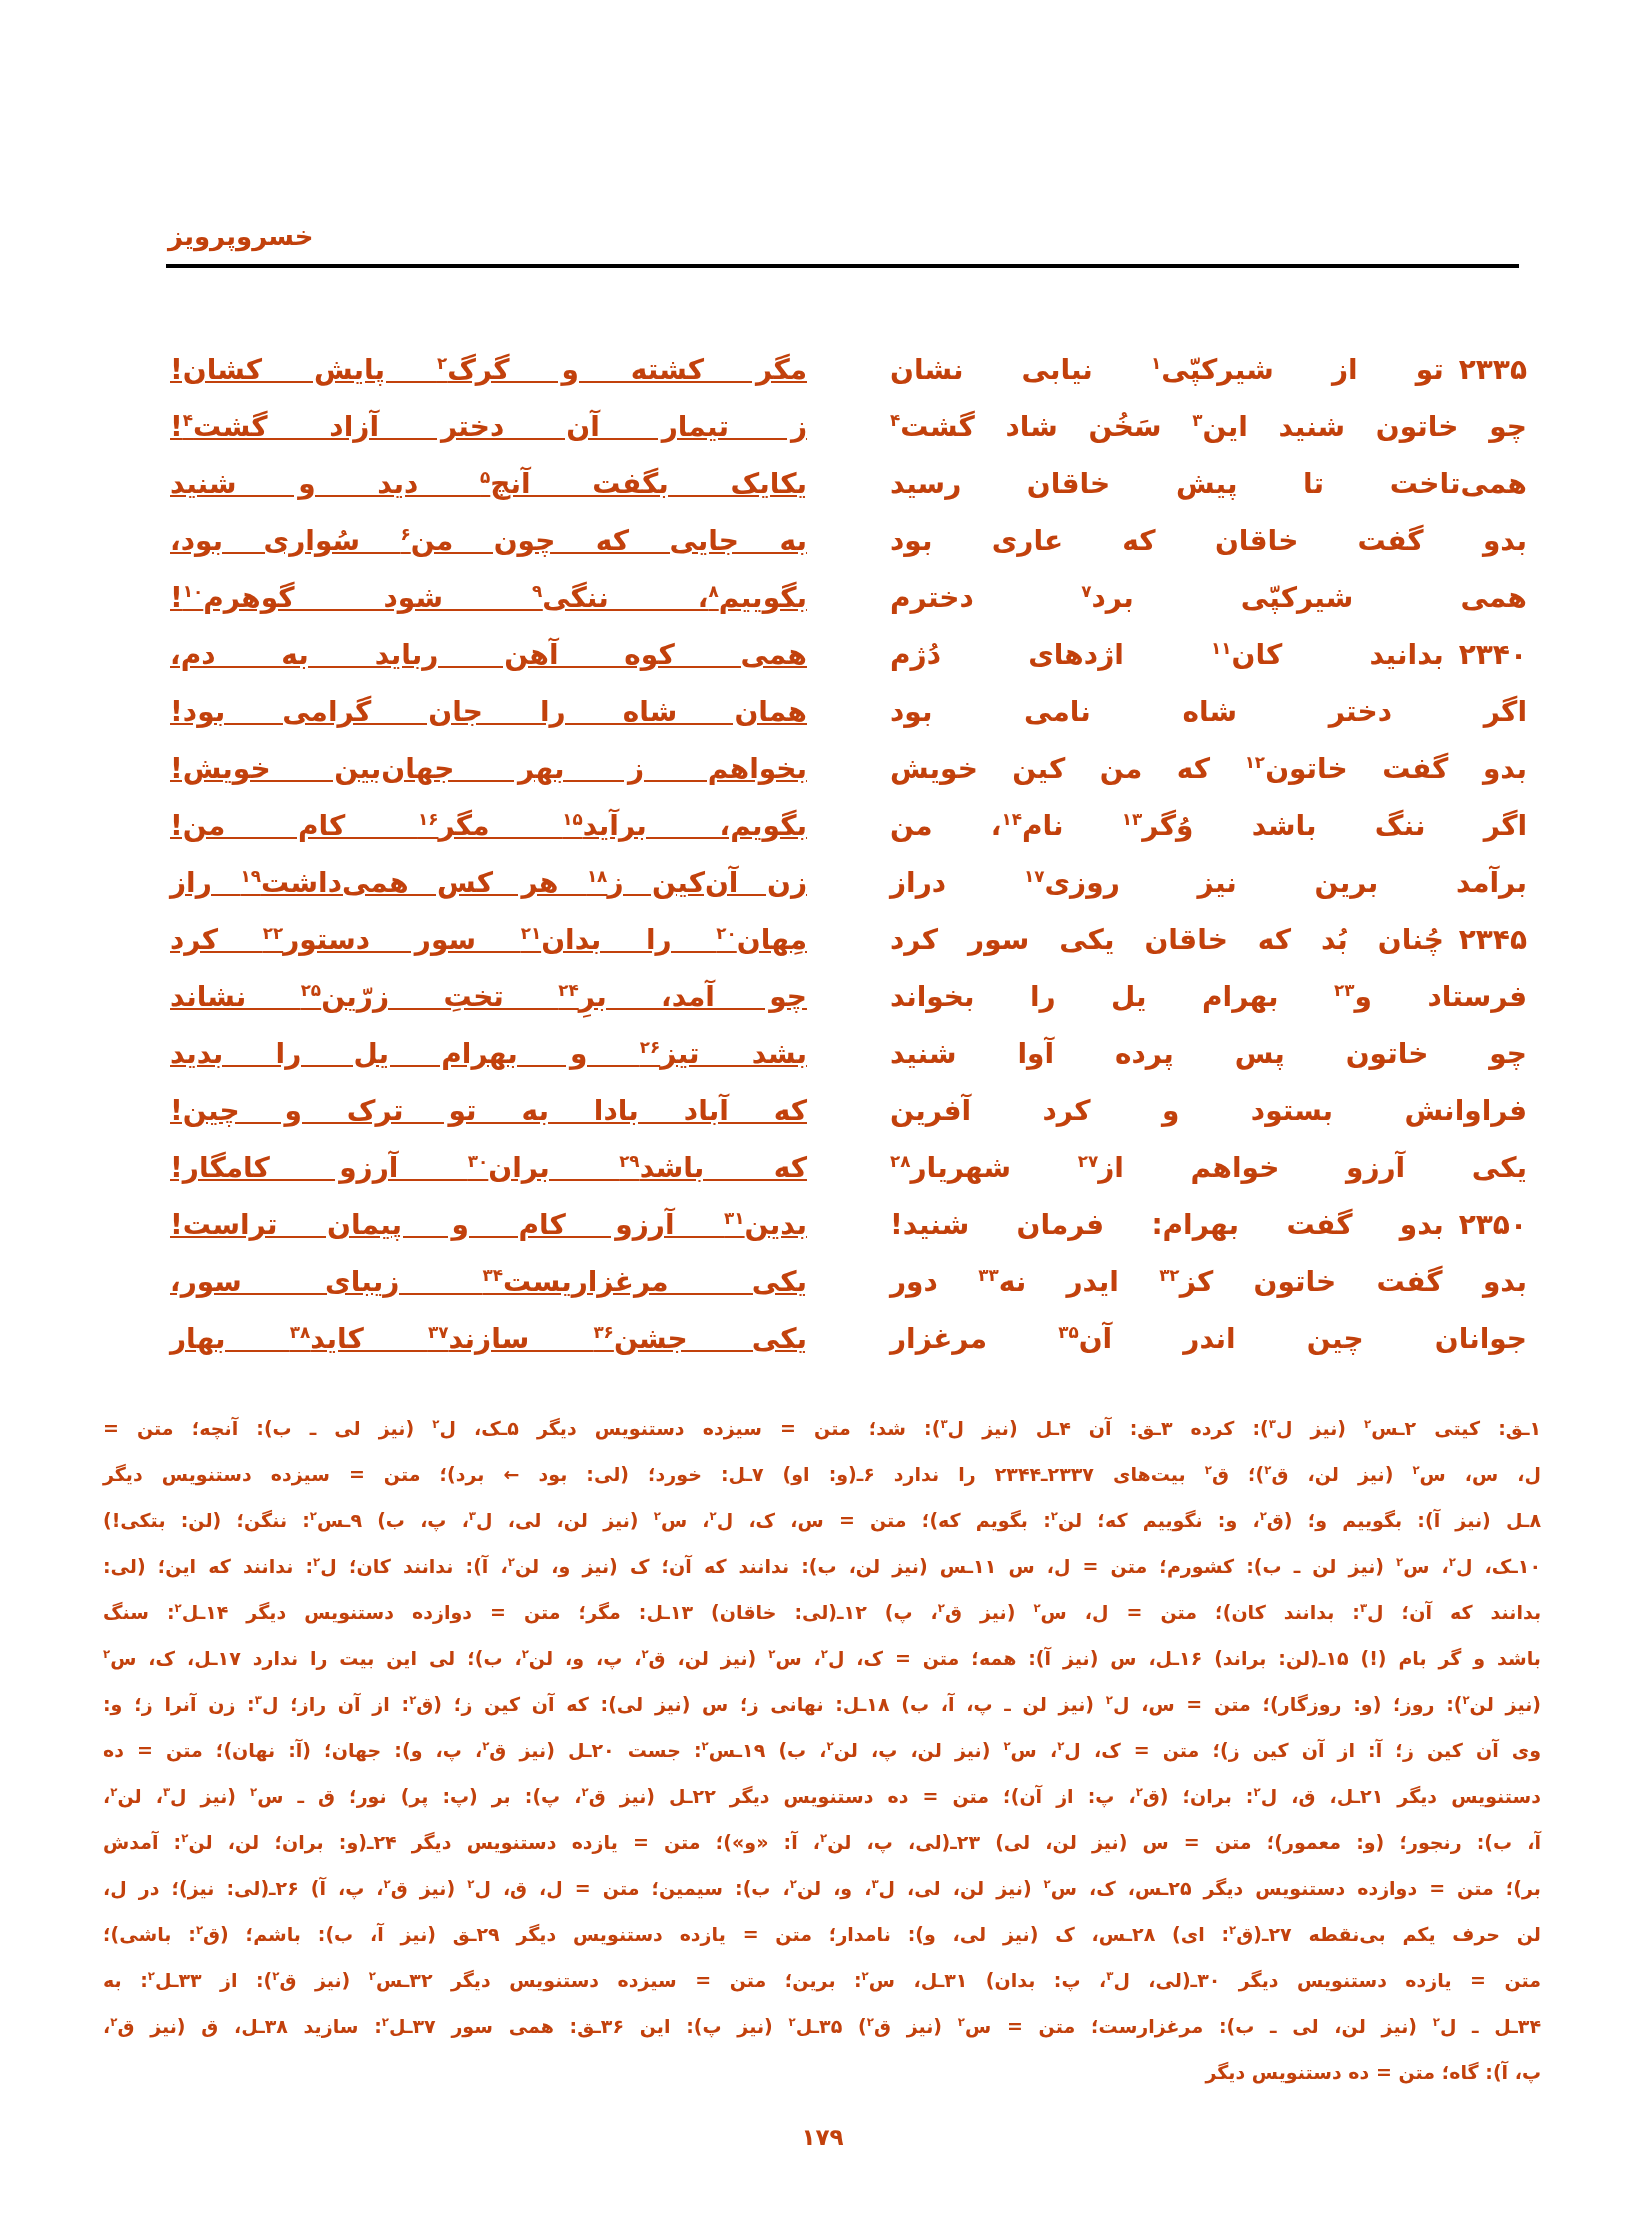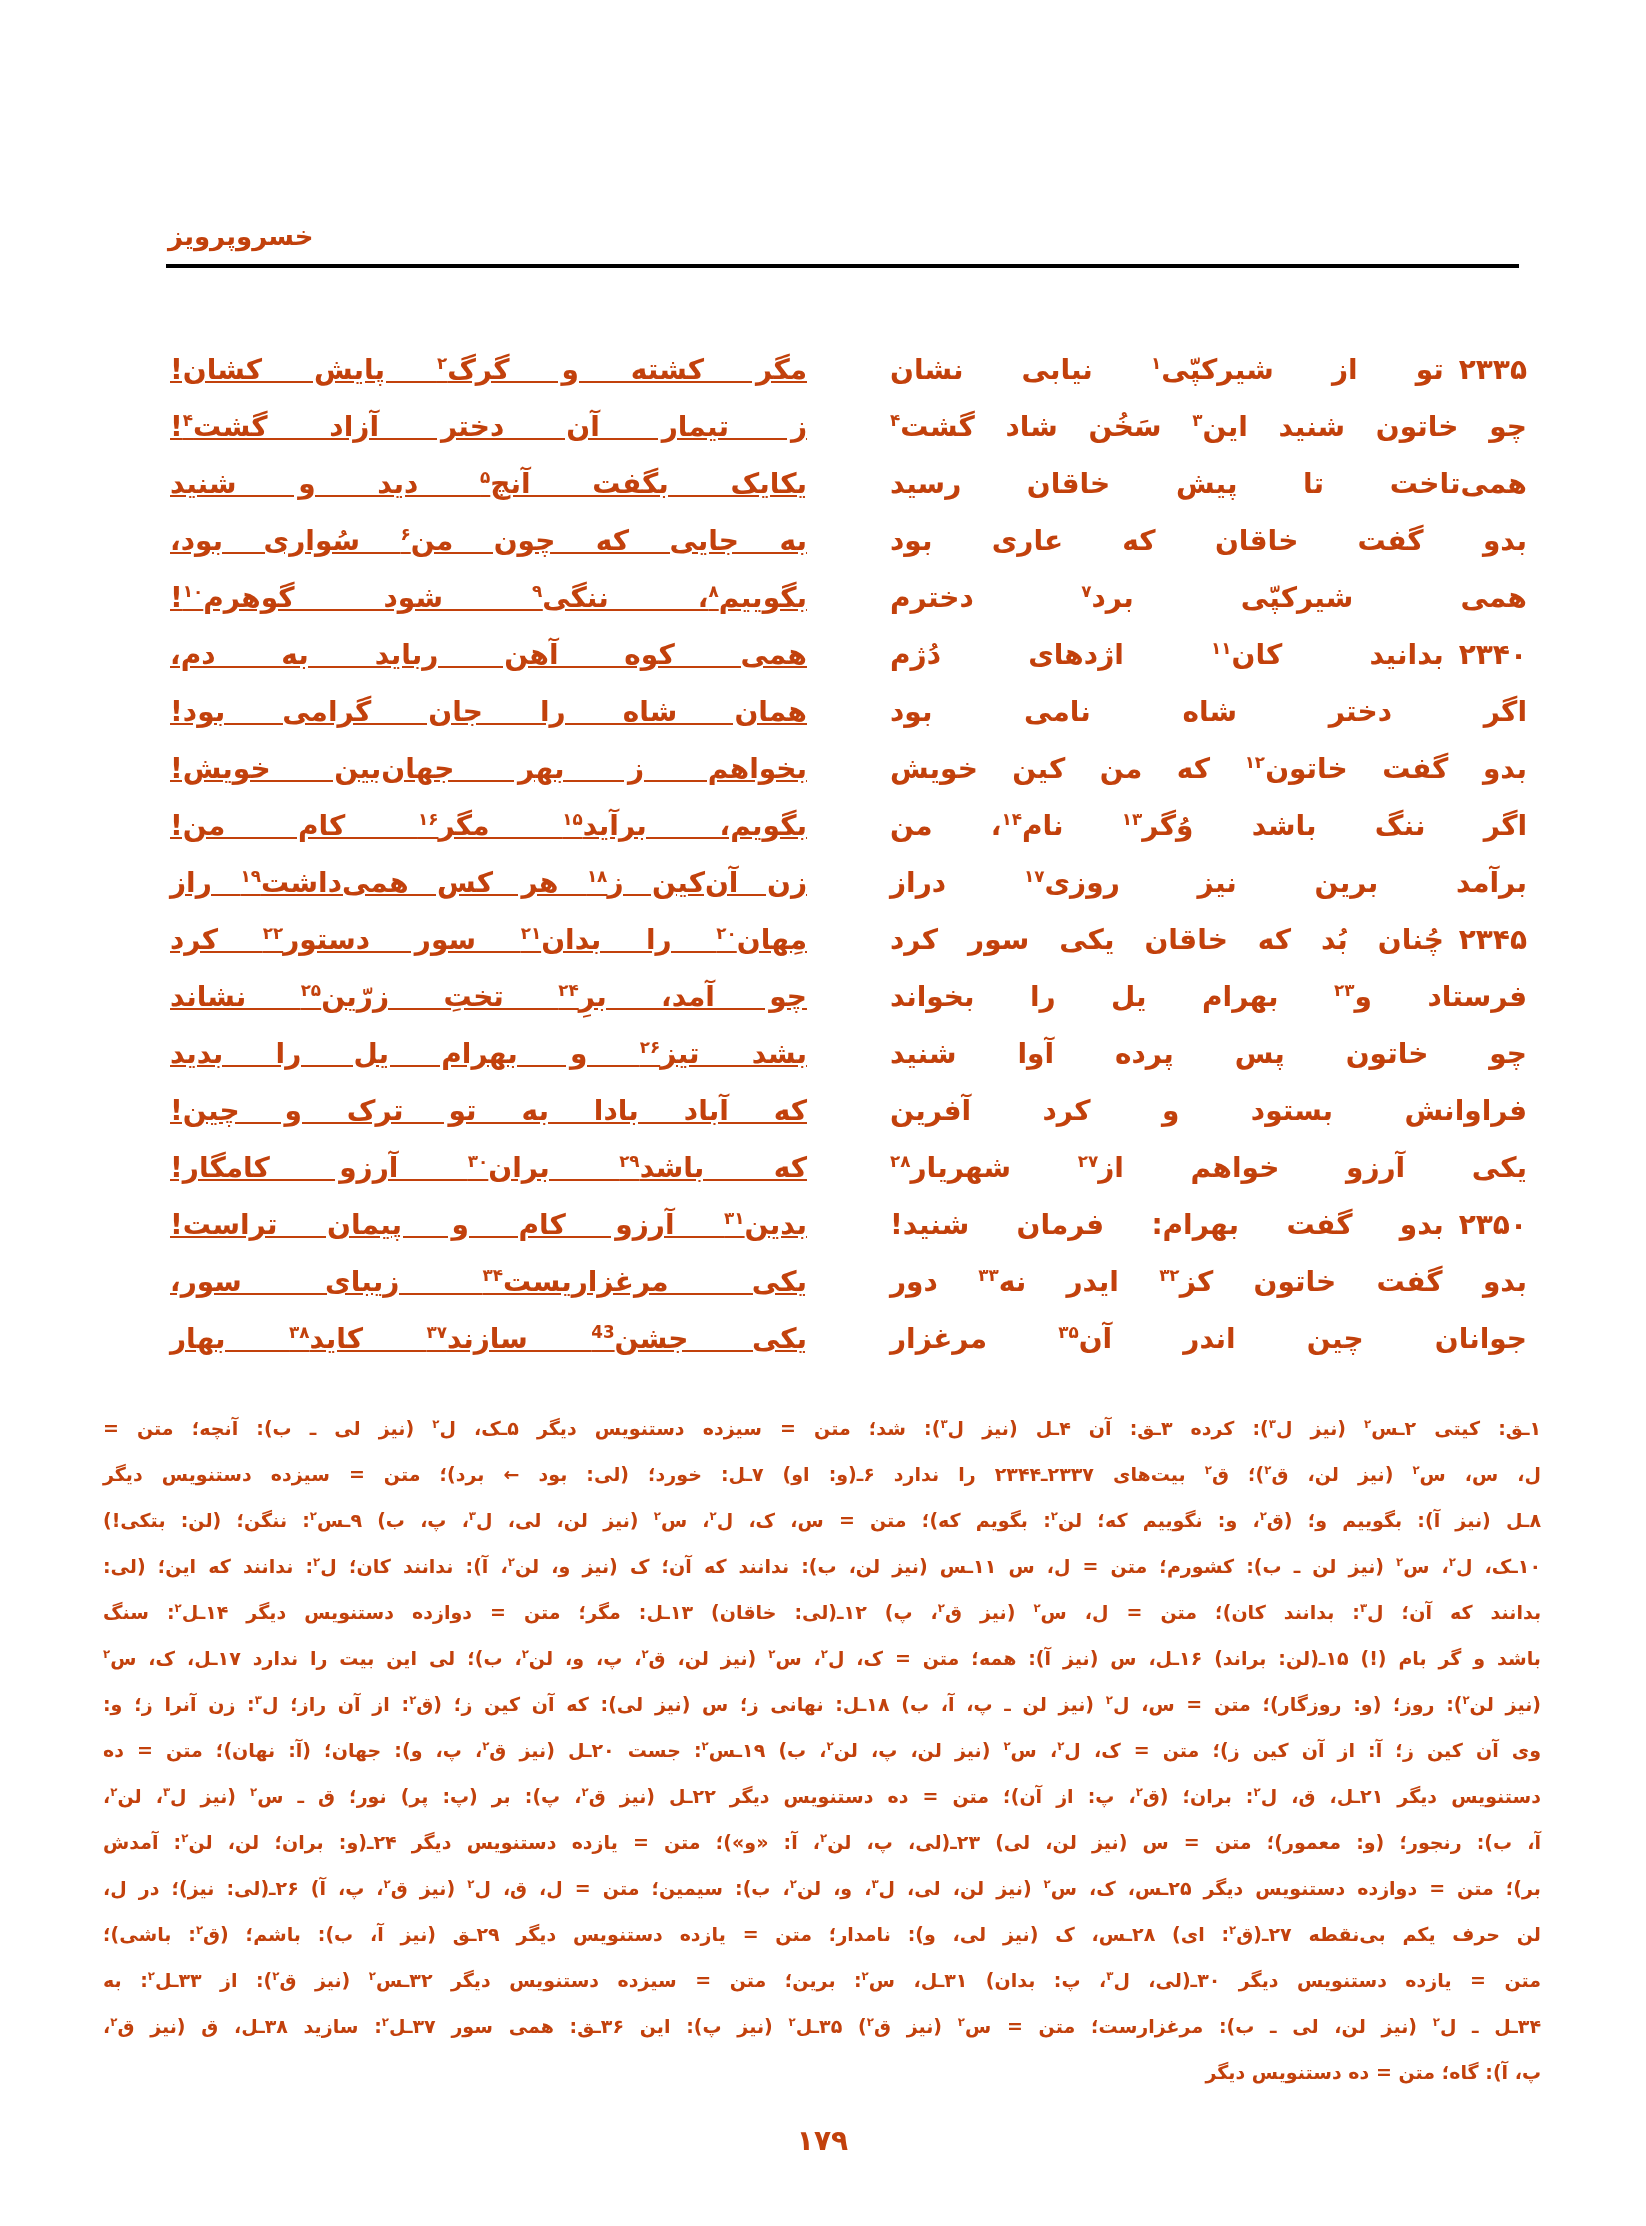--- a/index.html
+++ b/index.html
@@ -101,21 +101,21 @@
     vertical-align:super;
     line-height:0;
   }
   
   .page-number{
     position:absolute;
     top:2088px;
     left:0;
     width:100%;
     text-align:center;
-    font-size:28px;
+    font-size:23px;
     font-weight:bold;
   }
 </style>
 </head>
 <body>
 
 <div class="page">
 
   <div class="running-head">خسروپرویز</div>
 
@@ -278,21 +278,21 @@
         <div class="hemi left">
           <span class="htxt">یکی مرغزاریست<sup>۳۴</sup> زیبای سور،</span>
         </div>
       </div>
       <div class="verse-row">
         <div class="hemi right">
           <span class="htxt">جوانان چین اندر آن<sup>۳۵</sup> مرغزار</span>
         </div>
         <div class="colgap"></div>
         <div class="hemi left">
-          <span class="htxt">یکی جشن<sup>43</sup> سازند<sup>۳۷</sup> کاید<sup>۳۸</sup> بهار</span>
+          <span class="htxt">یکی جشن<sup>۳۶</sup> سازند<sup>۳۷</sup> کاید<sup>۳۸</sup> بهار</span>
         </div>
       </div>
     </main>
 
   <section class="footnotes">
       <div class="fn-line">۱ـق: کیتی ۲ـس<sup>۲</sup> (نیز ل<sup>۳</sup>): کرده ۳ـق: آن ۴ـل (نیز ل<sup>۳</sup>): شد؛ متن = سیزده دستنویس دیگر ۵ـک، ل<sup>۲</sup> (نیز لی ـ ب): آنچه؛ متن =</div>
       <div class="fn-line">ل، س، س<sup>۲</sup> (نیز لن، ق<sup>۲</sup>)؛ ق<sup>۲</sup> بیت‌های ۲۳۳۷ـ۲۳۴۴ را ندارد ۶ـ(و: او) ۷ـل: خورد؛ (لی: بود ← برد)؛ متن = سیزده دستنویس دیگر</div>
       <div class="fn-line">۸ـل (نیز آ): بگوییم و؛ (ق<sup>۲</sup>، و: نگوییم که؛ لن<sup>۲</sup>: بگویم که)؛ متن = س، ک، ل<sup>۲</sup>، س<sup>۲</sup> (نیز لن، لی، ل<sup>۳</sup>، پ، ب) ۹ـس<sup>۲</sup>: ننگن؛ (لن: بتکی!)</div>
       <div class="fn-line">۱۰ـک، ل<sup>۲</sup>، س<sup>۲</sup> (نیز لن ـ ب): کشورم؛ متن = ل، س ۱۱ـس (نیز لن، ب): ندانند که آن؛ ک (نیز و، لن<sup>۲</sup>، آ): ندانند کان؛ ل<sup>۲</sup>: ندانند که این؛ (لی:</div>
       <div class="fn-line">بدانند که آن؛ ل<sup>۳</sup>: بدانند کان)؛ متن = ل، س<sup>۲</sup> (نیز ق<sup>۲</sup>، پ) ۱۲ـ(لی: خاقان) ۱۳ـل: مگر؛ متن = دوازده دستنویس دیگر ۱۴ـل<sup>۲</sup>: سنگ</div>

